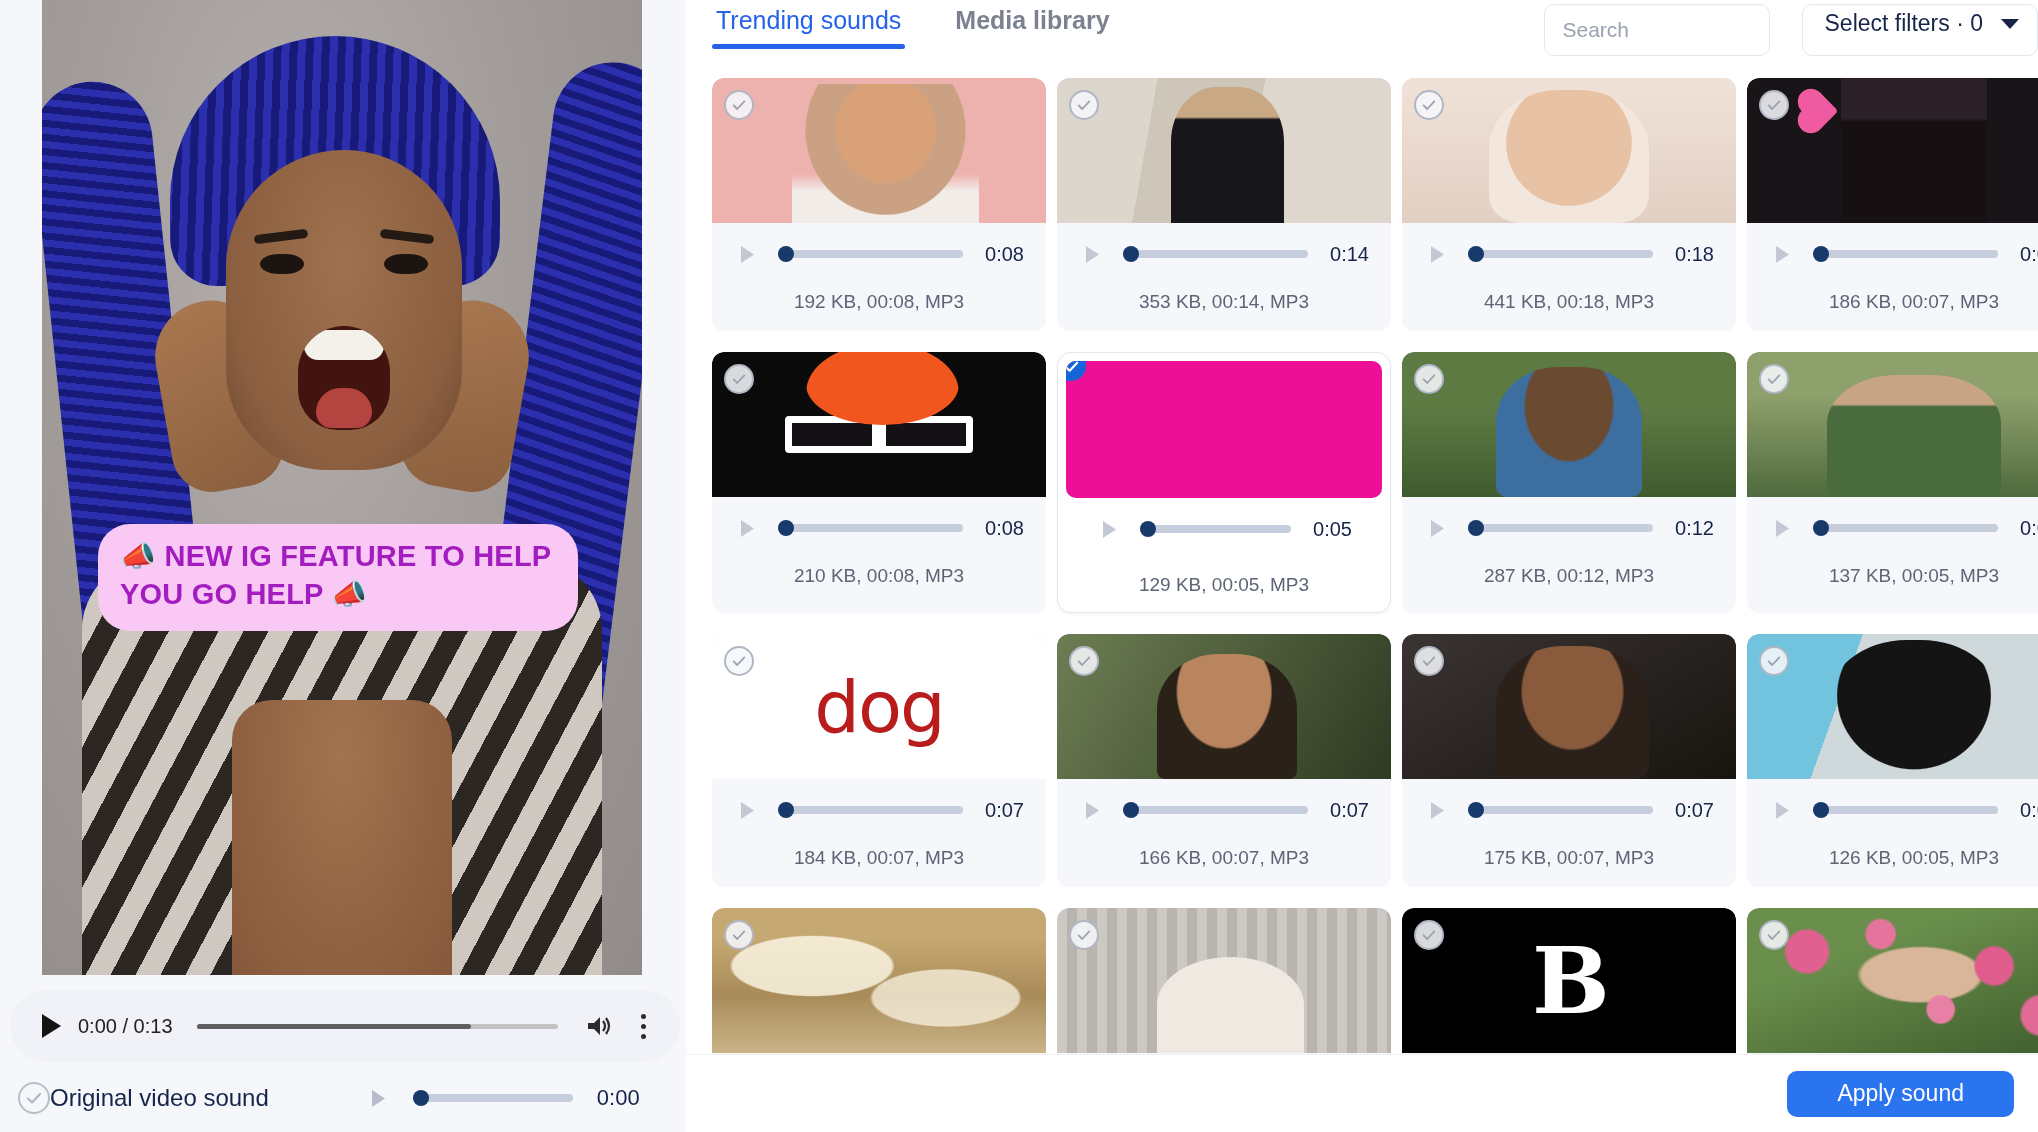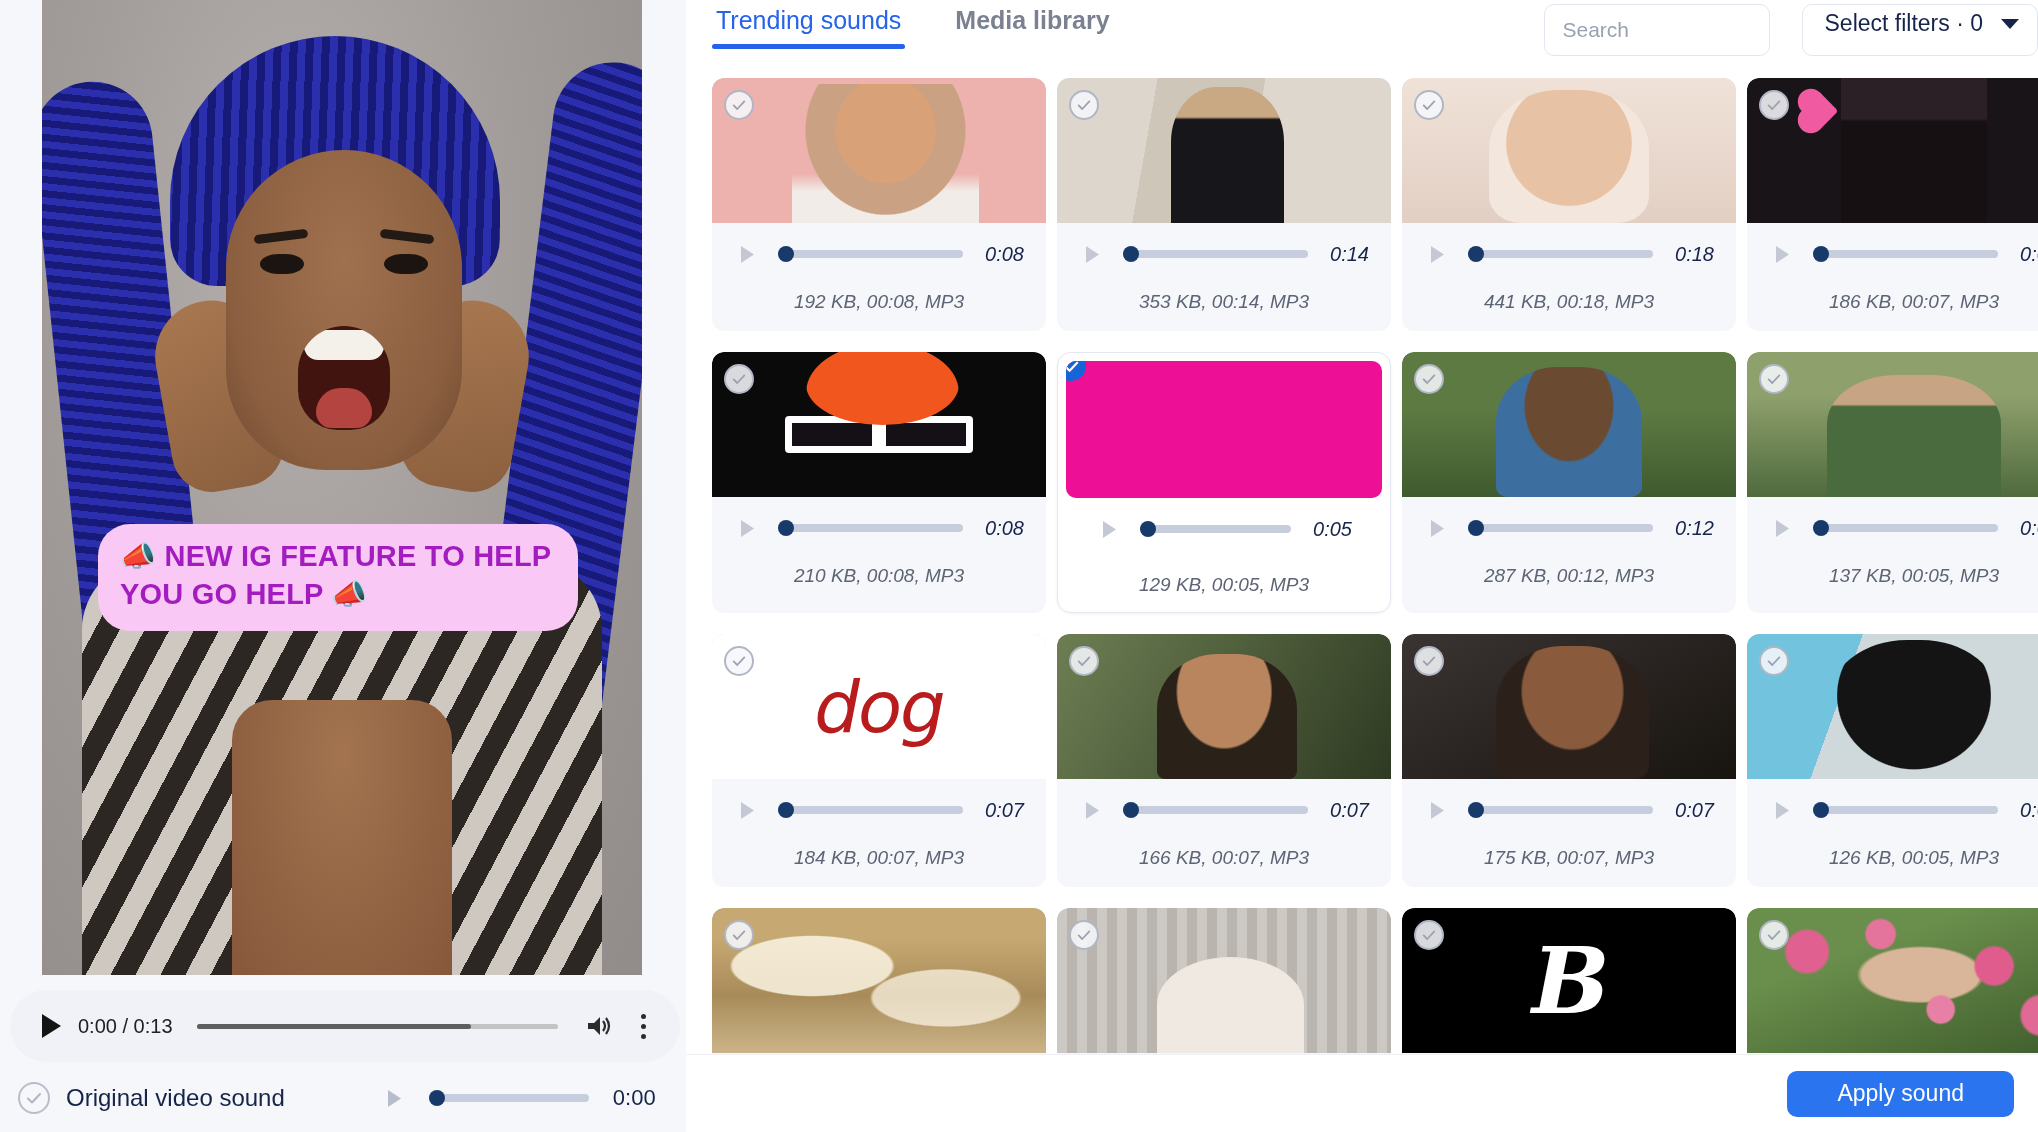--- a/index.html
+++ b/index.html
@@ -109,21 +109,21 @@
     display:flex; align-items:center; gap:0; width:640px;
   }
   .check-circle {
     width:32px; height:32px; border-radius:50%;
     background:#f6f7fb; border:2px solid #b9bdc9;
     display:flex; align-items:center; justify-content:center;
     flex:0 0 32px; cursor:pointer;
   }
   .check-circle svg { display:block; }
   .orig-label {
-    margin-left:16px; font-size:24px; color:#16244a; white-space:nowrap;
+    font-size:24px; color:#16244a; white-space:nowrap;
     font-family:"Liberation Sans",sans-serif;
   }
   .mini-play { width:26px; height:26px; display:flex; align-items:center; justify-content:center; cursor:pointer; }
   .mini-track { height:8px; border-radius:5px; background:#c6cedd; position:relative; cursor:pointer; }
   .mini-knob { position:absolute; top:-4px; width:16px; height:16px; border-radius:50%; background:#173a6b; }
   .mini-time { font-size:22px; color:#16244a; font-family:"Liberation Sans",sans-serif; }
   .orig-row .mini-play { margin-left:96px; }
   .orig-row .mini-track { width:160px; margin-left:22px; }
   .orig-row .mini-knob { left:0; }
   .orig-row .mini-time { margin-left:24px; }
@@ -161,21 +161,21 @@
   .filters-box {
     min-width:228px; height:52px; border:1px solid #e2e6ef; border-radius:10px;
     display:flex; align-items:center; justify-content:space-between; gap:18px;
     padding:0 18px 13px 22px; background:#fff; cursor:pointer;
   }
   .filters-label { font-size:23px; color:#16244a; white-space:nowrap; font-family:"Liberation Sans",sans-serif; }
   .caret { width:0;height:0;border-left:9px solid transparent;border-right:9px solid transparent;border-top:10px solid #16244a; }
 
   
   .grid-wrap {
-    position:absolute; left:0; top:68px; right:0; bottom:0; overflow:hidden;font-style:italic;
+    position:absolute; left:0; top:68px; right:0; bottom:0; overflow:hidden;
   }
   .grid {
     display:grid; grid-template-columns:repeat(4,334px);
     column-gap:11px; row-gap:21px;
     padding:10px 0 0 26px;
   }
   .card {
     width:334px; border-radius:12px; background:#f6f7fb; overflow:hidden;
     position:relative; cursor:pointer;
   }

